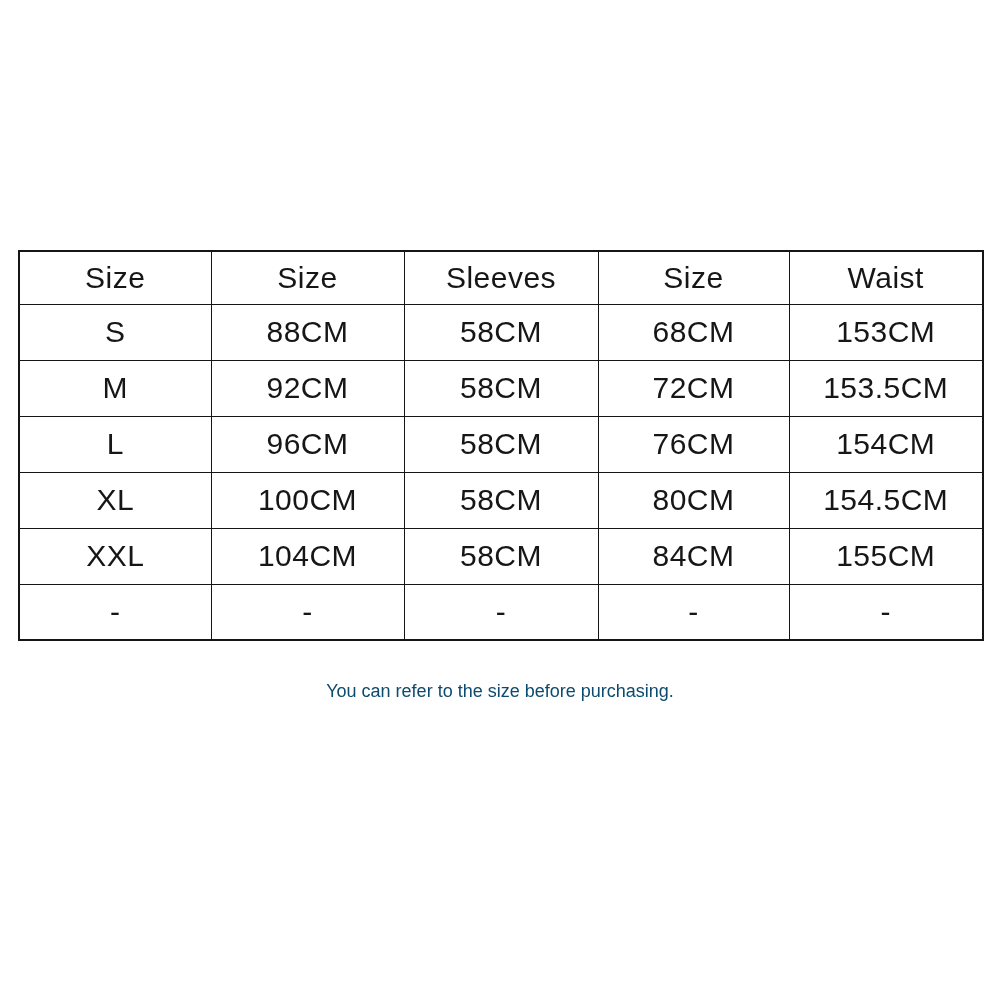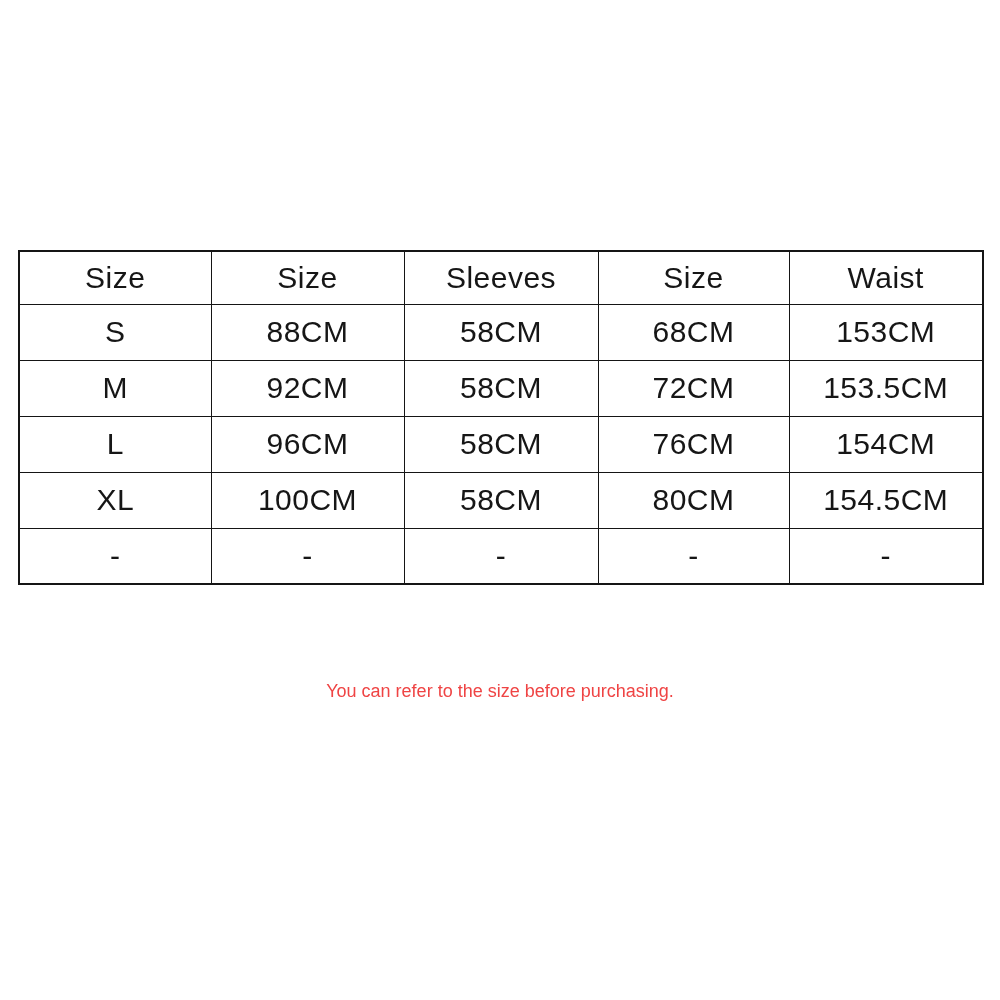--- a/index.html
+++ b/index.html
@@ -47,21 +47,21 @@
     left: 0;
     top: 676px;
     width: 1000px;
     text-align: center;
   }
   .notes p {
     margin: 0;
     font-size: 18px;
     line-height: 31px;
     font-weight: 400;
-    color: #ef4444;
+    color: #0c4a6e;
   }
 </style>
 </head>
 <body>
 
 <div class="page">
 
   <table class="size-table">
     <colgroup>
       <col style="width:192px">
@@ -102,20 +102,27 @@
         <td>154CM</td>
       </tr>
       <tr>
         <td>XL</td>
         <td>100CM</td>
         <td>58CM</td>
         <td>80CM</td>
         <td>154.5CM</td>
       </tr>
       <tr>
+        <td>XXL</td>
+        <td>104CM</td>
+        <td>58CM</td>
+        <td>84CM</td>
+        <td>155CM</td>
+      </tr>
+      <tr>
         <td>-</td>
         <td>-</td>
         <td>-</td>
         <td>-</td>
         <td>-</td>
       </tr>
     </tbody>
   </table>
 
   <div class="notes">

